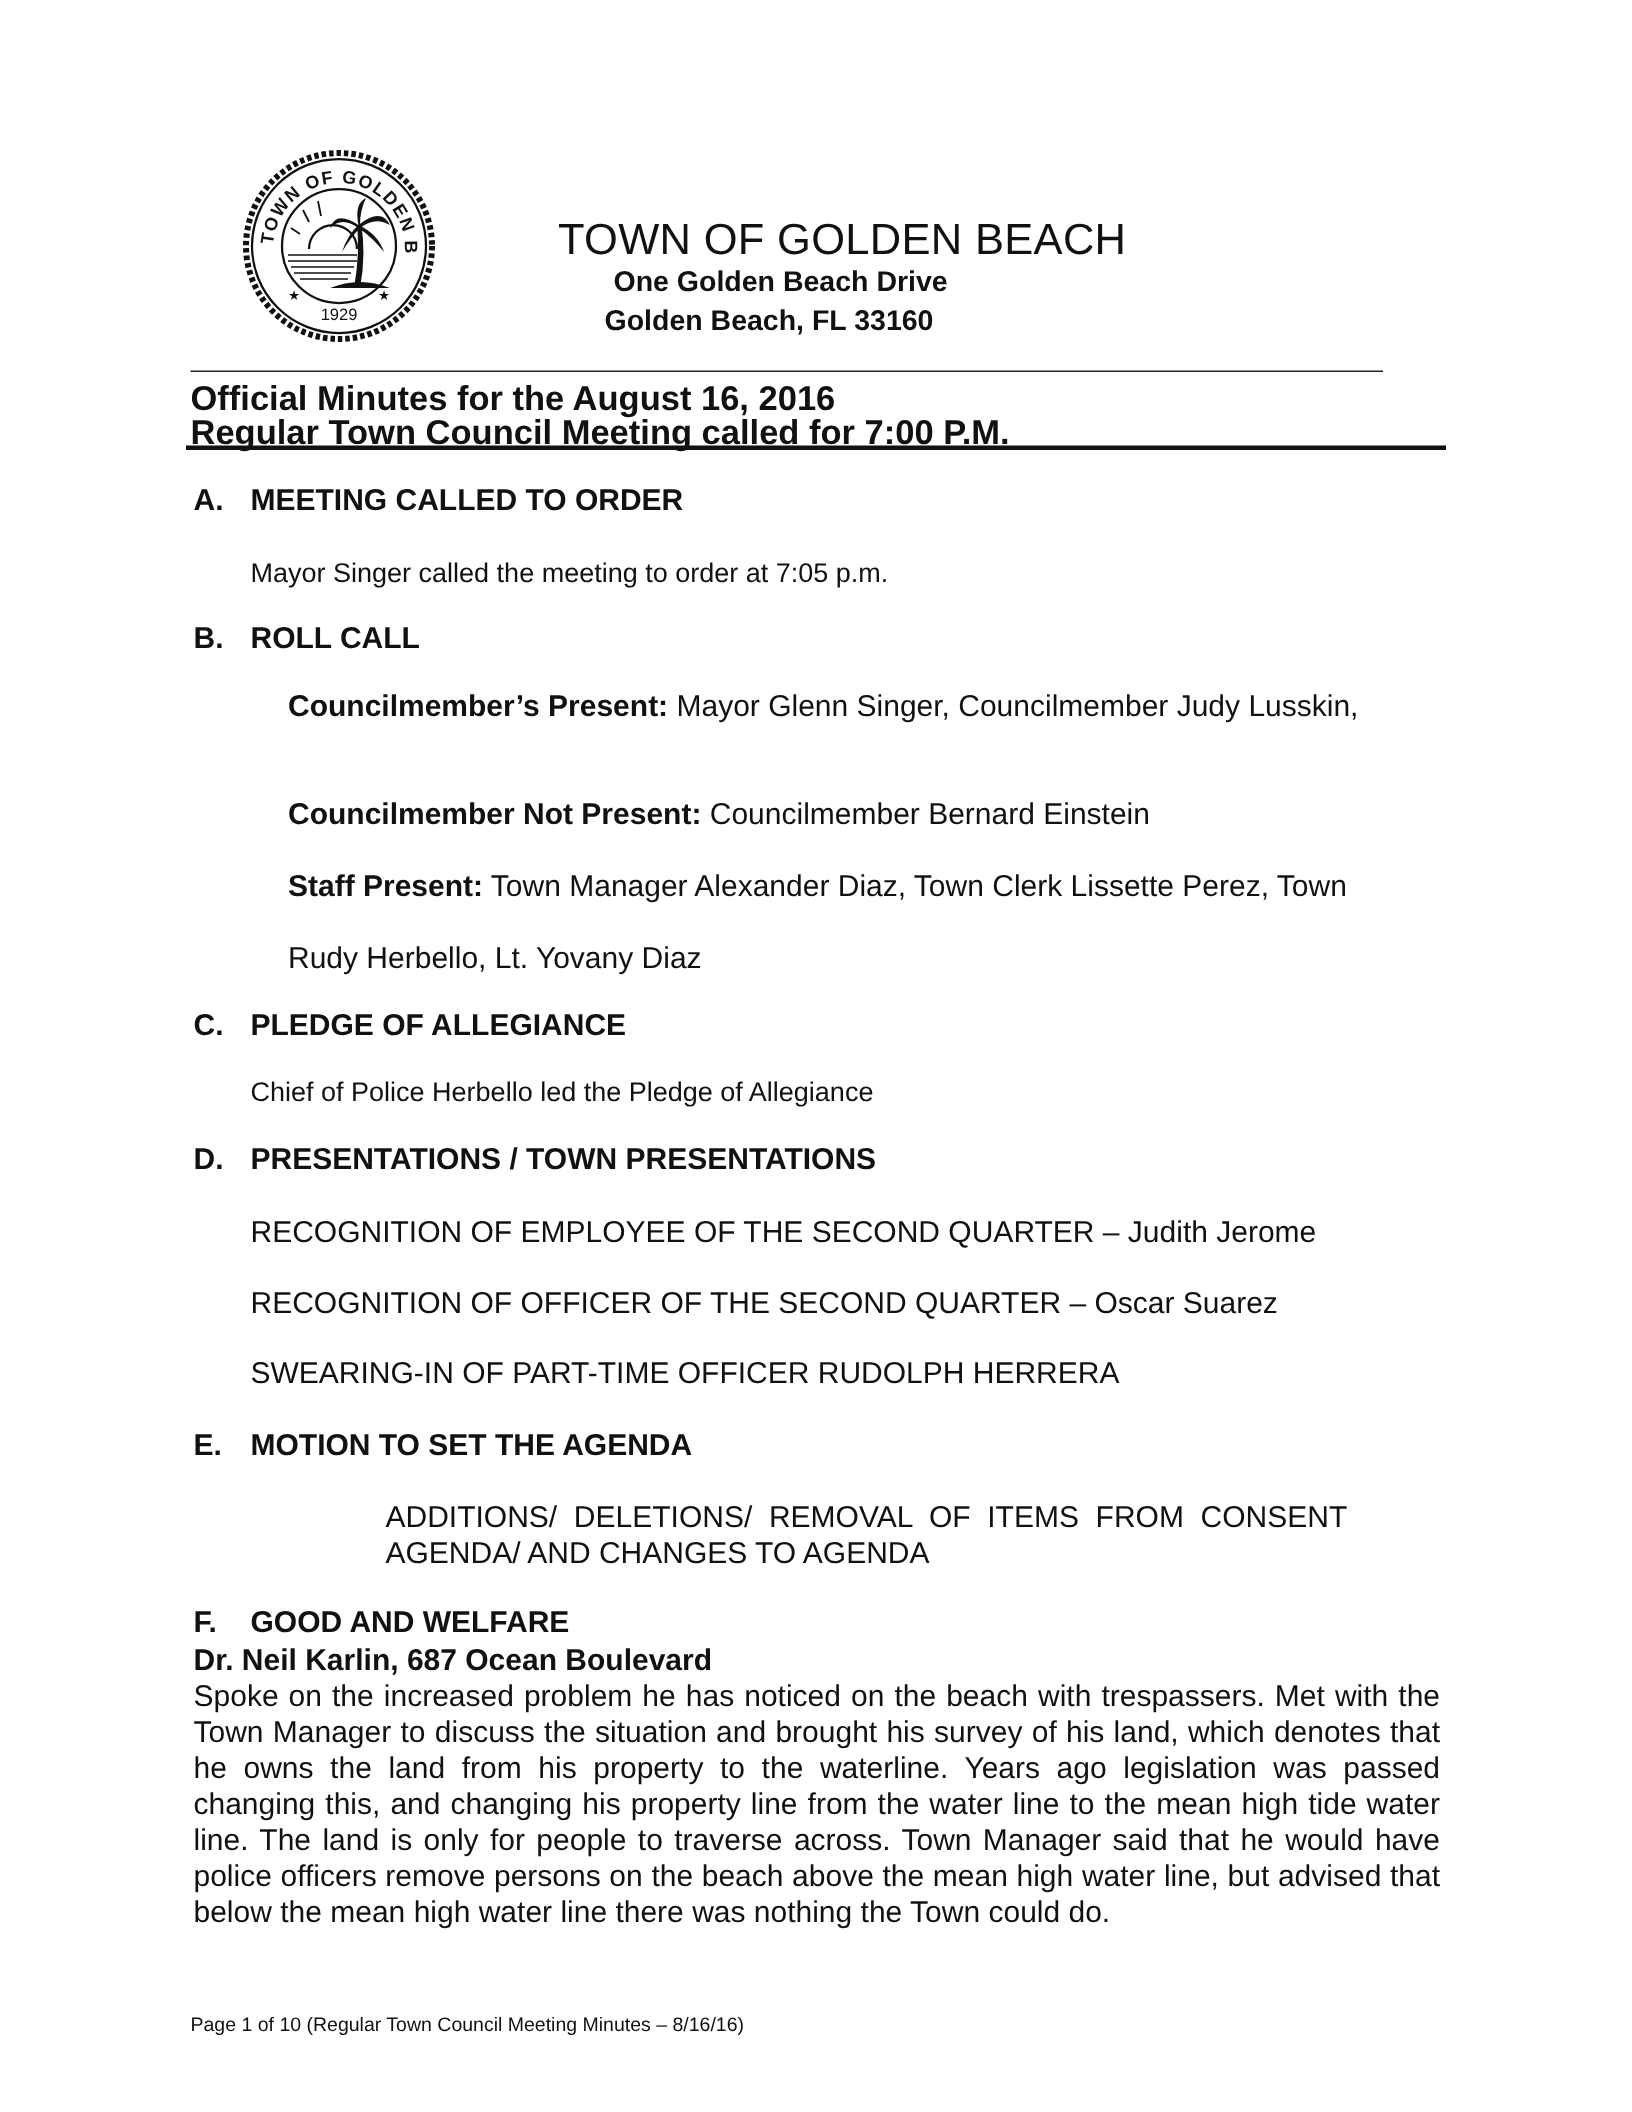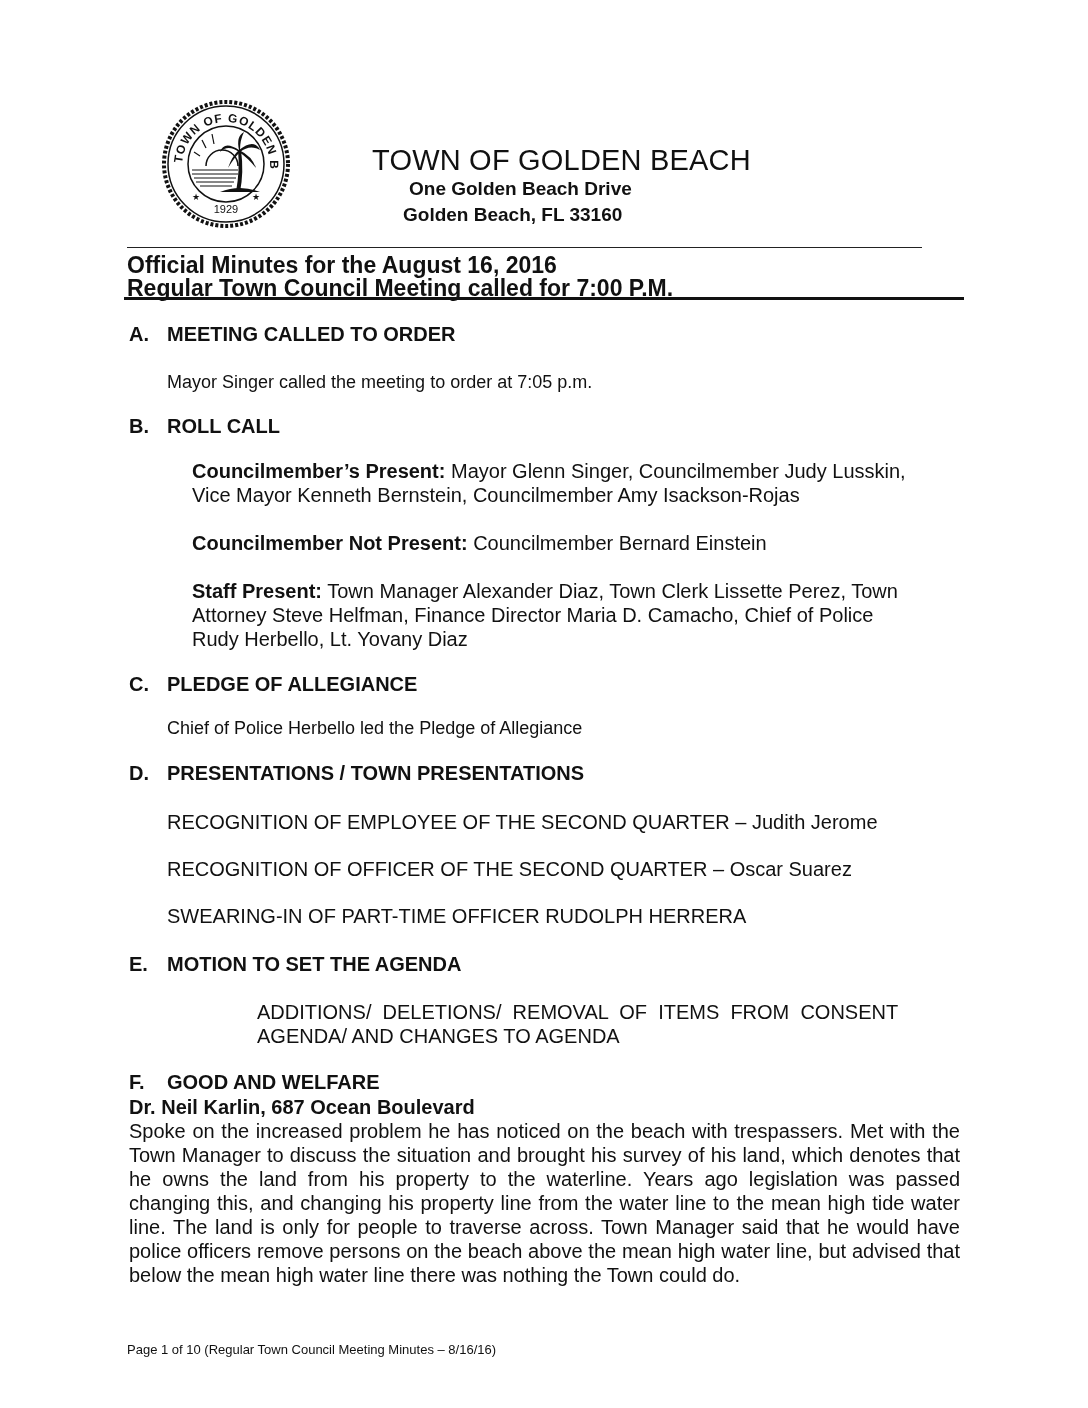--- a/index.html
+++ b/index.html
@@ -79,28 +79,27 @@
 <div class="abs sec" style="top:323px;">
   <span class="letter">A.</span><span>MEETING CALLED TO ORDER</span>
 </div>
 <div class="abs txt" style="left:167px; top:372px;">Mayor Singer called the meeting to order at 7:05 p.m.</div>
 
 <div class="abs sec" style="top:415px;">
   <span class="letter">B.</span><span>ROLL CALL</span>
 </div>
 <div class="abs txt19" style="left:192px; top:459px;">
   <b>Councilmember’s Present:</b><span> Mayor Glenn Singer, Councilmember Judy Lusskin,</span><br>
-  <span>Vice Mayor Kenneth Bernstein, Councilmember Amy Isackson-Rojas</span>
 </div>
 <div class="abs txt19" style="left:192px; top:531px;">
   <b>Councilmember Not Present:</b><span> Councilmember Bernard Einstein</span>
 </div>
 <div class="abs txt19" style="left:192px; top:579px;">
   <b>Staff Present:</b><span> Town Manager Alexander Diaz, Town Clerk Lissette Perez, Town</span><br>
-  <span>Attorney Steve Helfman, Finance Director Maria D. Camacho, Chief of Police</span><br>
+  <br>
   <span>Rudy Herbello, Lt. Yovany Diaz</span>
 </div>
 
 <div class="abs sec" style="top:673px;">
   <span class="letter">C.</span><span>PLEDGE OF ALLEGIANCE</span>
 </div>
 <div class="abs txt" style="left:167px; top:718px;">Chief of Police Herbello led the Pledge of Allegiance</div>
 
 <div class="abs sec" style="top:762px;">
   <span class="letter">D.</span><span>PRESENTATIONS / TOWN PRESENTATIONS</span>

